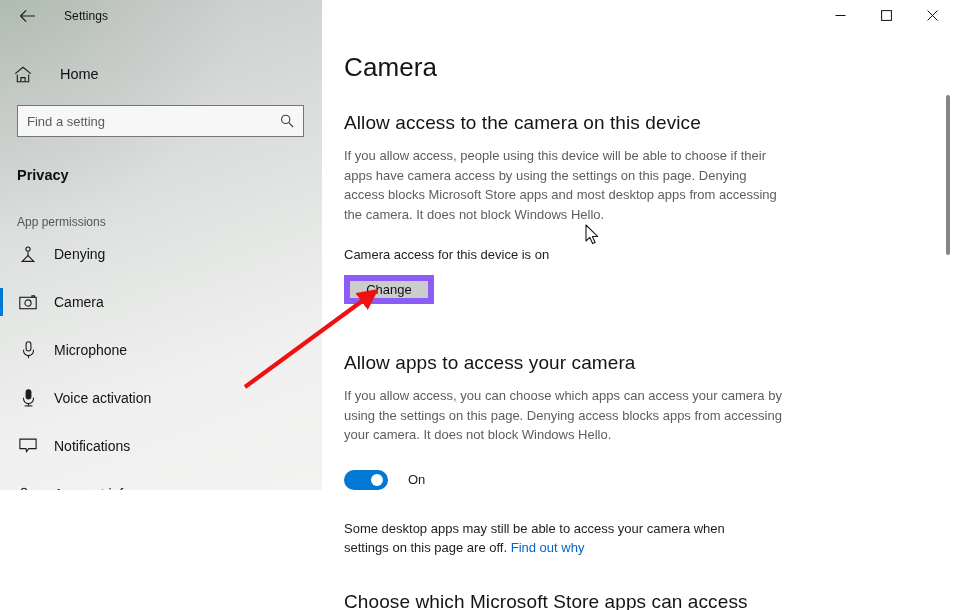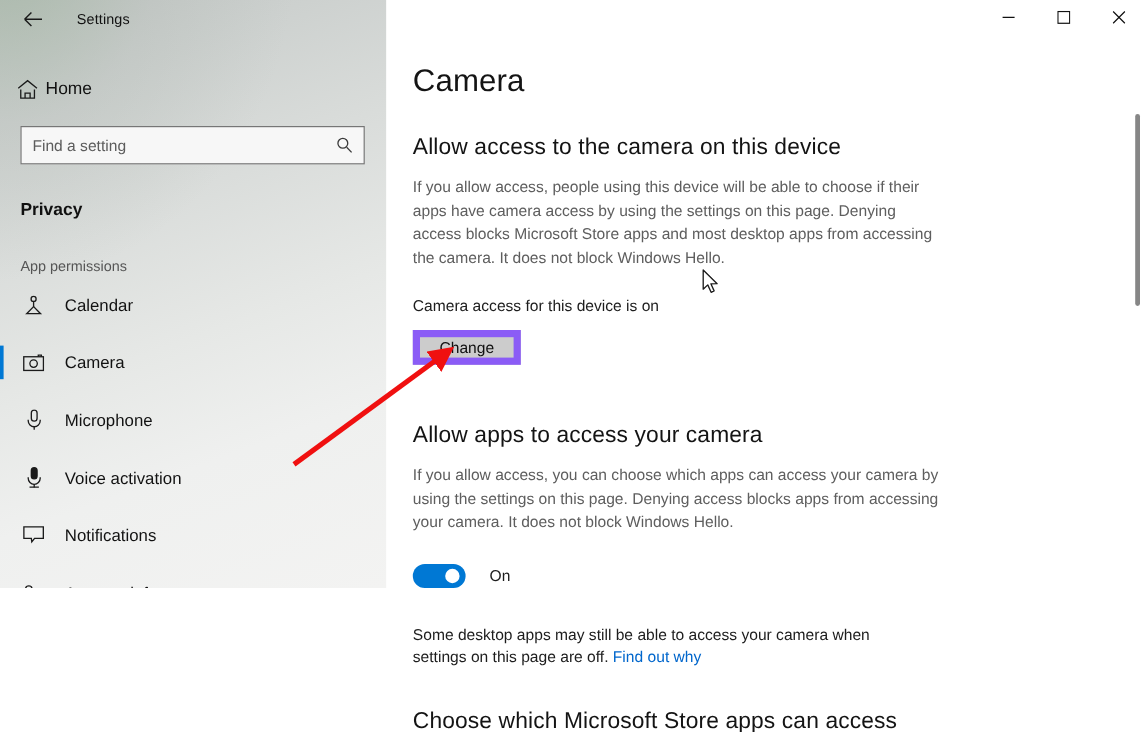--- a/index.html
+++ b/index.html
@@ -72,21 +72,21 @@
   .home-row .glyph {
     width: 22px;
     display: flex;
     align-items: center;
     justify-content: flex-start;
     color: #1b1b1b;
   }
   .home-label {
     font-size: 14.5px;
     color: #111111;
-    margin-left: 2px;
+    margin-left: 24px;
   }
 
   
   .search-wrap {
     margin: 14px 14px 0 17px;
     height: 32px;
     width: 287px;
     background: #f7f7f7;
     border: 1px solid #767676;
     display: flex;
@@ -351,21 +351,21 @@
 
       <div class="nav-item">
 
         <span class="nav-ic">
           <svg width="16" height="17" viewBox="0 0 16 17" fill="none" stroke="currentColor" stroke-width="1.1">
             <circle cx="8" cy="3.1" r="2.1"></circle>
             <path d="M8 5.6v4.3"></path>
             <path d="M2.2 15.4L8 9.5l5.8 5.9z"></path>
           </svg>
         </span>
-        <span class="nav-label">Calendar</span>
+        <span class="nav-label">Denying</span>
       </div>
 
       <div class="nav-item active">
         <span class="sel"></span>
         <span class="nav-ic">
           <svg width="18" height="15" viewBox="0 0 18 15" fill="none" stroke="currentColor" stroke-width="1.1">
             <rect x="0.8" y="2.3" width="16.4" height="11.4"></rect>
             <circle cx="9" cy="8" r="3.1"></circle>
             <path d="M12.9 2.3V0.9h2.6v1.4"></path>
           </svg>

